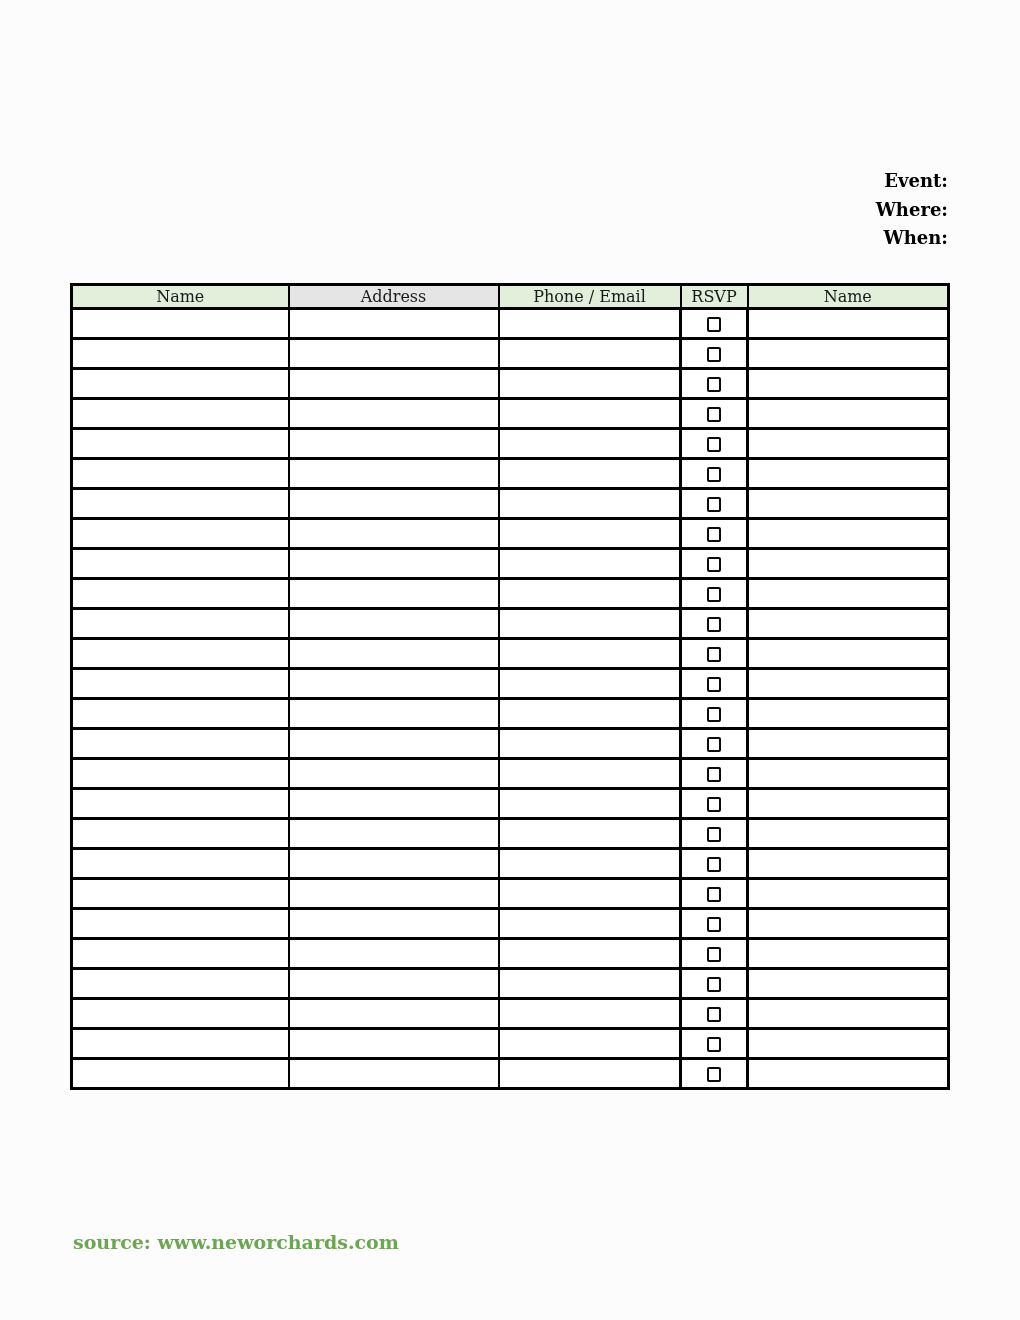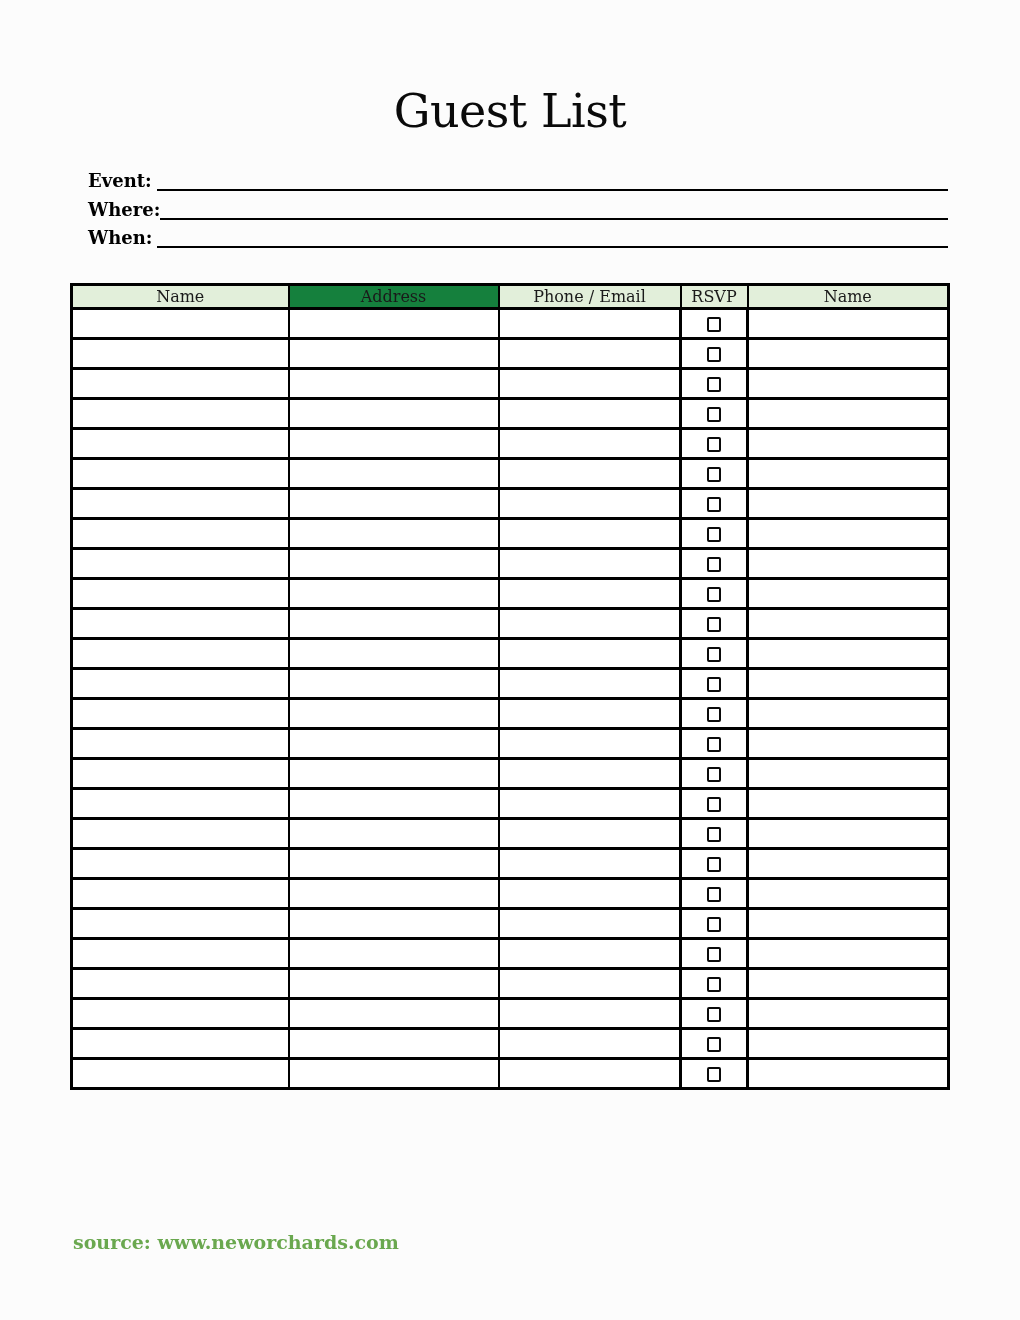--- a/index.html
+++ b/index.html
@@ -32,20 +32,21 @@
     position: absolute;
     left: 88px;
     top: 171px;
     width: 860px;
   }
   .field-row {
     display: flex;
     align-items: flex-end;
     height: 20px;
     margin-bottom: 8.5px;
+    flex-direction: column;
   }
   .field-label {
     flex: 0 0 69px;
     font-size: 18px;
     font-weight: bold;
     line-height: 20px;
     white-space: nowrap;
   }
   .field-line {
     flex: 1 1 auto;
@@ -101,21 +102,20 @@
     top: 1231px;
     font-size: 19px;
     font-weight: bold;
   }
 </style>
 </head>
 <body>
 
 <div class="page" style="background: rgb(252, 252, 252);">
 
-  <h1 class="title">Guest List</h1>
 
   <div class="fields">
     <div class="field-row">
       <span class="field-label">Event:</span>
       <span class="field-line"></span>
     </div>
     <div class="field-row">
       <span class="field-label">Where:</span>
       <span class="field-line"></span>
     </div>
@@ -129,21 +129,21 @@
     <colgroup>
         <col style="width: 217px;">
         <col style="width: 210px;">
         <col style="width: 182px;">
         <col style="width: 67px;">
         <col style="width: 201px;">
       </colgroup>
     <thead>
       <tr>
         <th style="background: rgb(226, 239, 218);">Name</th>
-        <th style="background: #15803d;">Address</th>
+        <th style="background: #e5e5e5;">Address</th>
         <th style="background: rgb(226, 239, 218);">Phone / Email</th>
         <th style="background: rgb(226, 239, 218); text-align: center;">RSVP</th>
         <th style="background: rgb(226, 239, 218);">Name</th>
       </tr>
     </thead>
     <tbody>
         <tr>
           <td></td>
           <td></td>
           <td></td>

